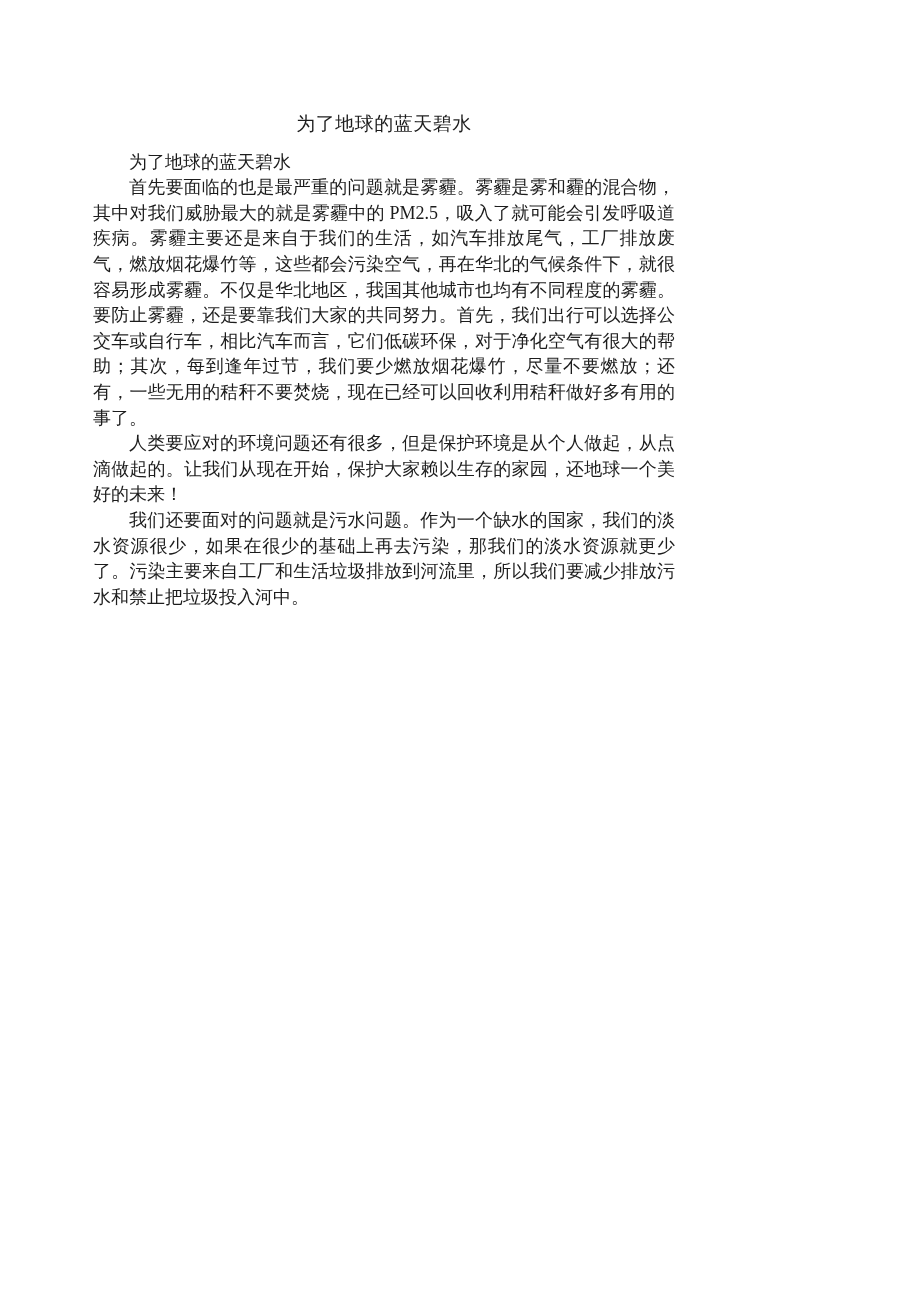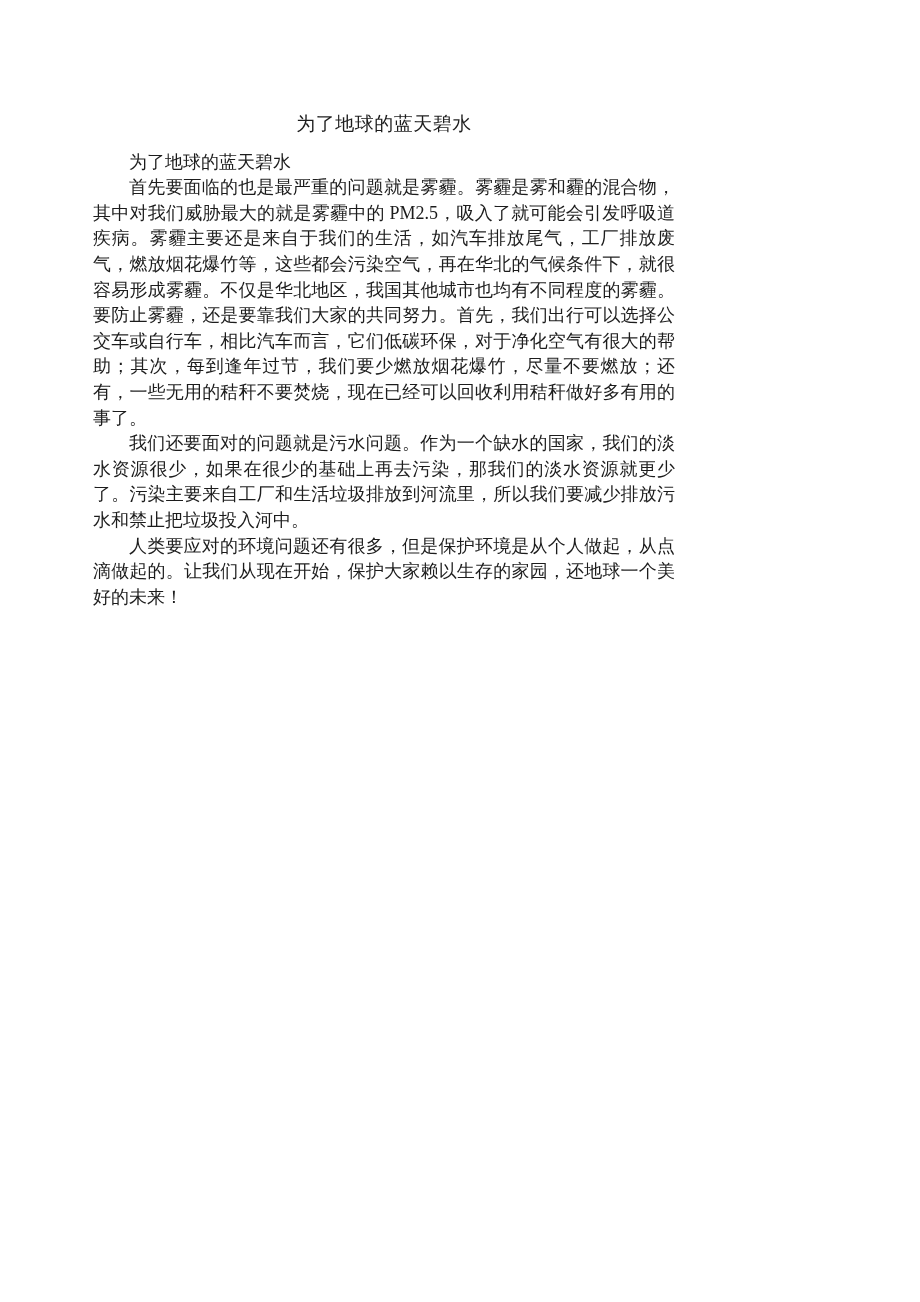--- a/index.html
+++ b/index.html
@@ -44,16 +44,16 @@
 <body>
 
 <div class="page">
   <h1 class="doc-title">为了地球的蓝天碧水</h1>
 
   <p class="doc-paragraph">为了地球的蓝天碧水</p>
 
 
   <p class="doc-paragraph">首先要面临的也是最严重的问题就是雾霾。雾霾是雾和霾的混合物，其中对我们威胁最大的就是雾霾中的 PM2.5，吸入了就可能会引发呼吸道疾病。雾霾主要还是来自于我们的生活，如汽车排放尾气，工厂排放废气，燃放烟花爆竹等，这些都会污染空气，再在华北的气候条件下，就很容易形成雾霾。不仅是华北地区，我国其他城市也均有不同程度的雾霾。要防止雾霾，还是要靠我们大家的共同努力。首先，我们出行可以选择公交车或自行车，相比汽车而言，它们低碳环保，对于净化空气有很大的帮助；其次，每到逢年过节，我们要少燃放烟花爆竹，尽量不要燃放；还有，一些无用的秸秆不要焚烧，现在已经可以回收利用秸秆做好多有用的事了。</p>
 
+  <p class="doc-paragraph">人类要应对的环境问题还有很多，但是保护环境是从个人做起，从点滴做起的。让我们从现在开始，保护大家赖以生存的家园，还地球一个美好的未来！</p>
+
   <p class="doc-paragraph">我们还要面对的问题就是污水问题。作为一个缺水的国家，我们的淡水资源很少，如果在很少的基础上再去污染，那我们的淡水资源就更少了。污染主要来自工厂和生活垃圾排放到河流里，所以我们要减少排放污水和禁止把垃圾投入河中。</p>
-
-  <p class="doc-paragraph">人类要应对的环境问题还有很多，但是保护环境是从个人做起，从点滴做起的。让我们从现在开始，保护大家赖以生存的家园，还地球一个美好的未来！</p>
 </div>
 
 </body></html>

